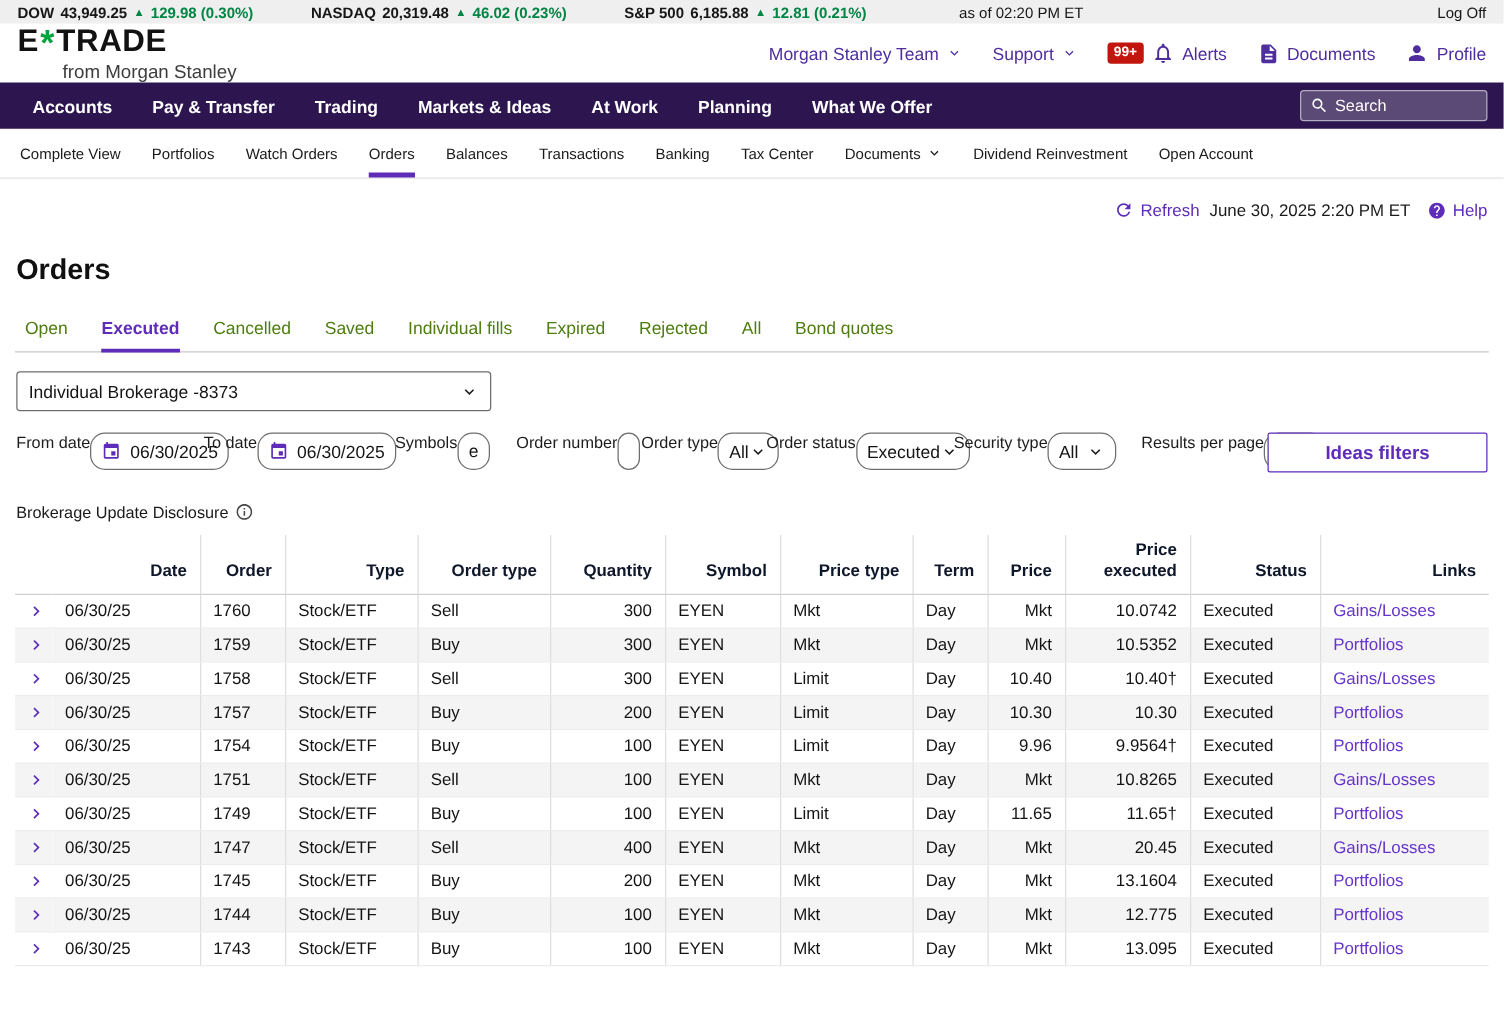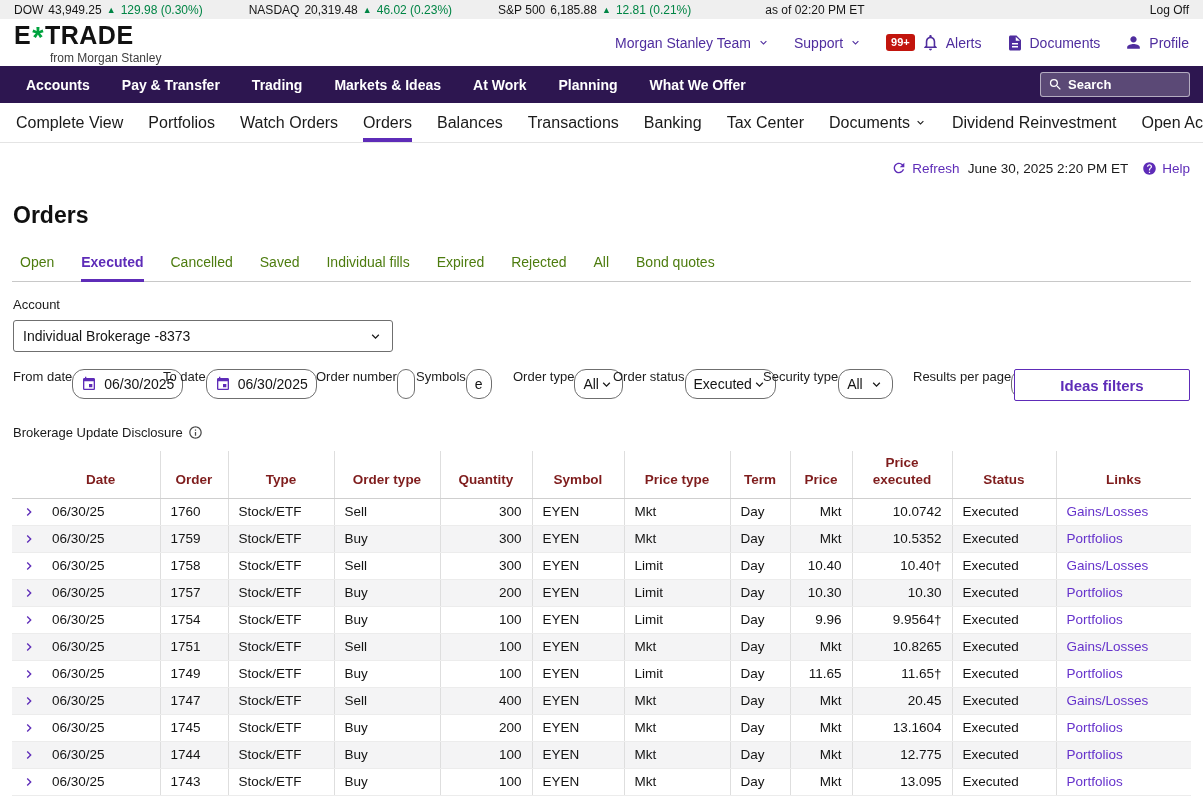--- a/index.html
+++ b/index.html
@@ -3,44 +3,44 @@
 <meta charset="utf-8">
 <style>
   *{box-sizing:border-box;margin:0;padding:0}
   html,body{width:1203px;height:809px}
   body{font-family:"Liberation Sans",sans-serif;background:#fff;color:#141414;overflow:hidden;font-size:14px}
   svg{display:block;flex:none}
   .clickable{cursor:pointer}
 
   
   .ticker-bar{height:19px;background:#efefef;display:flex;align-items:center;padding:0 14px;font-size:12px}
-  .tk{display:flex;align-items:center;gap:5px;margin-right:46px;font-weight:normal;color:#161616;white-space:nowrap}
+  .tk{display:flex;align-items:center;gap:5px;margin-right:46px;font-weight:bold;color:#161616;white-space:nowrap}
   .tk-arrow{color:#008545;font-size:9px}
   .tk-chg{color:#008545}
   .as-of{margin-left:28px;color:#161616;white-space:nowrap}
   .log-off{margin-left:auto;color:#161616;white-space:nowrap}
 
   
   .site-header{height:47px;display:flex;align-items:center;padding:0 14px;background:#fff}
   .logo-row{display:flex;align-items:center;font-weight:bold;font-size:25px;letter-spacing:.5px;color:#121212;line-height:1}
   .logo-star{color:#00a33e;font-size:29px;margin:0 1px;transform:translateY(2px)}
-  .logo-tagline{font-size:12px;color:#3d3d3d;margin-top:1px;padding-left:36px}
+  .logo-tagline{font-size:15px;color:#3d3d3d;margin-top:1px;padding-left:36px}
   .hdr-right{margin-left:auto;display:flex;align-items:center;gap:24px}
   .hdr-link{display:flex;align-items:center;gap:6px;color:#4f2d9e;font-size:14px;white-space:nowrap}
   .badge{background:#c2150d;color:#fff;font-size:11px;font-weight:bold;padding:3px 5px;border-radius:3px;line-height:1}
 
   
   .main-nav{height:37px;background:#2d1650;display:flex;align-items:center;padding-left:26px;padding-right:13px;gap:32px}
   .nav-item{color:#fff;font-size:14px;font-weight:bold;white-space:nowrap}
   .nav-search{margin-left:auto;width:150px;height:25px;background:rgba(255,255,255,.22);border:1px solid rgba(255,255,255,.55);border-radius:3px;display:flex;align-items:center;gap:5px;padding:0 7px}
-  .nav-search input{flex:1;min-width:0;background:transparent;border:0;outline:none;color:#fff;font-size:13px;font-family:inherit;font-weight:bold}
+  .nav-search input{flex:1;min-width:0;background:transparent;border:0;outline:none;color:#fff;font-size:13px;font-family:inherit;font-weight:normal}
   .nav-search input::placeholder{color:#fff;opacity:1}
 
   
-  .sub-nav{height:40px;display:flex;align-items:stretch;padding:0 16px;gap:25px;border-bottom:1px solid #e4e4e4;font-size:16px}
+  .sub-nav{height:40px;display:flex;align-items:stretch;padding:0 16px;gap:25px;border-bottom:1px solid #e4e4e4;font-size:12px}
   .sub-item{display:flex;align-items:center;gap:4px;color:#1a1a1a;position:relative;white-space:nowrap}
   .sub-item.active::after{content:"";position:absolute;left:0;right:0;bottom:0;height:4px;background:#5e2cb8}
 
   
   .refresh-row{display:flex;align-items:center;justify-content:flex-end;padding:17px 13px 0;font-size:13.5px;gap:8px}
   .icon-text{display:flex;align-items:center;gap:5px;color:#5e2cb8;white-space:nowrap}
   .timestamp{color:#1a1a1a;margin-right:6px;white-space:nowrap}
 
   .page-title{font-size:23px;font-weight:bold;color:#101010;margin:26px 0 0 13px}
 
@@ -70,21 +70,21 @@
   .f-ordertype{width:80px;margin-right:20px}
   .f-orderstatus{width:130px;margin-right:20px}
   .f-sectype{width:130px;margin-right:20px}
   .f-perpage{width:78px}
   .apply-btn{margin-left:auto;align-self:flex-end;width:176px;height:32px;border:1px solid #5e2cb8;border-radius:2px;background:#fff;color:#5e2cb8;font-size:15px;font-weight:bold;font-family:inherit;cursor:pointer}
 
   .disclosure{margin:24px 13px 0;display:flex;align-items:center;gap:5px;font-size:13px;color:#1a1a1a}
 
   
   .orders-table{width:1179px;margin:11px 12px 0;border-collapse:collapse;font-size:13.5px;table-layout:fixed}
-  .orders-table th{font-weight:bold;text-align:center;vertical-align:bottom;padding:4px 10px 9px;border-right:1px solid #dedede;border-bottom:1px solid #cfcfcf;color:#7f1d1d;line-height:1.25}
+  .orders-table th{font-weight:bold;text-align:right;vertical-align:bottom;padding:4px 10px 9px;border-right:1px solid #dedede;border-bottom:1px solid #cfcfcf;color:#0f172a;line-height:1.25}
   .orders-table td{padding:5.5px 10px;border-right:1px solid #dedede;border-bottom:1px solid #ececec;color:#141414;overflow:hidden;white-space:nowrap}
   .orders-table th:first-child,.orders-table td:first-child,
   .orders-table th:last-child,.orders-table td:last-child{border-right:0}
   .orders-table tbody tr:nth-child(even){background:#f4f4f5}
   .num{text-align:right}
   .tbl-link{color:#6633cc;text-decoration:none;cursor:pointer}
   td.c-chev{padding:5px 2px 4px 9px}
 </style>
 </head>
 <body>
@@ -215,21 +215,20 @@
   <span class="tab clickable">Cancelled</span>
   <span class="tab clickable">Saved</span>
   <span class="tab clickable">Individual fills</span>
   <span class="tab clickable">Expired</span>
   <span class="tab clickable">Rejected</span>
   <span class="tab clickable">All</span>
   <span class="tab clickable">Bond quotes</span>
 </div>
 
 <div class="account-section">
-  <div class="field-label">Account</div>
   <div class="select account-select clickable">
     <span>Individual Brokerage -8373</span>
     <svg width="15" height="15" viewBox="0 0 24 24" fill="#1a1a1a">
         <path d="M7.41 8.59 12 13.17l4.59-4.58L18 10l-6 6-6-6z"></path>
       </svg>
   </div>
 </div>
 
 <div class="filters">
   <div class="f-field f-from">
@@ -243,27 +242,27 @@
   </div>
   <div class="f-field f-to">
     <div class="field-label">To date</div>
     <div class="ctl date-input clickable">
       <svg width="16" height="16" viewBox="0 0 24 24" fill="#5e2cb8">
           <path d="M17 12h-5v5h5v-5zM16 1v2H8V1H6v2H5c-1.11 0-1.99.9-1.99 2L3 19a2 2 0 0 0 2 2h14c1.1 0 2-.9 2-2V5c0-1.1-.9-2-2-2h-1V3h-2V1h-2zm3 18H5V8h14v11z"></path>
         </svg>
       <span>06/30/2025</span>
     </div>
   </div>
+  <div class="f-field f-symbols">
+    <div class="field-label">Symbols</div>
+    <input class="ctl txt" value="eyen" style="">
+  </div>
   <div class="f-field f-ordernum">
     <div class="field-label">Order number</div>
     <input class="ctl txt" value="" style="">
-  </div>
-  <div class="f-field f-symbols">
-    <div class="field-label">Symbols</div>
-    <input class="ctl txt" value="eyen" style="">
   </div>
   <div class="f-field f-ordertype">
     <div class="field-label">Order type</div>
     <div class="ctl sel clickable">
       <span>All</span>
       <svg width="15" height="15" viewBox="0 0 24 24" fill="#1a1a1a">
           <path d="M7.41 8.59 12 13.17l4.59-4.58L18 10l-6 6-6-6z"></path>
         </svg>
     </div>
   </div>

